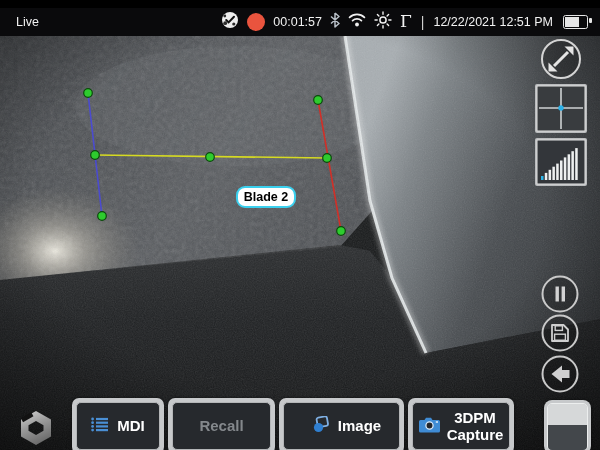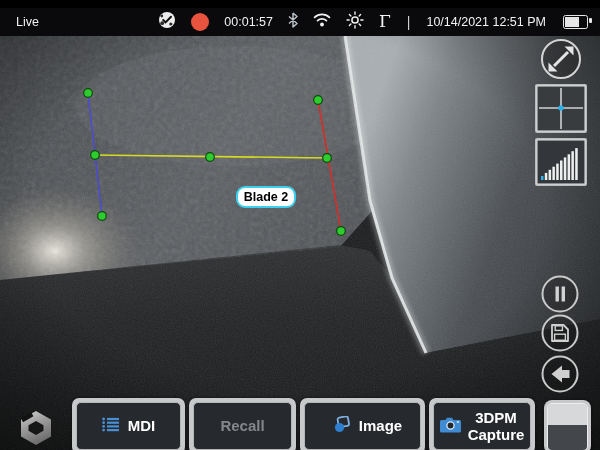--- a/index.html
+++ b/index.html
@@ -3,21 +3,21 @@
 <meta charset="utf-8">
 <style>
   html,body{margin:0;padding:0;background:#000;}
   .screen{position:relative;width:600px;height:450px;background:#1d4ed8;overflow:hidden;
           font-family:"Liberation Sans",sans-serif;user-select:none;margin-top:8px;}
 
   
   .statusbar{position:absolute;left:0;top:0;right:0;height:28px;background:#0a0a0c;
              display:flex;align-items:center;padding:0 8px 0 16px;z-index:40;color:#f2f2f2;}
   .live{font-size:12.5px;}
-  .sb-right{margin-left:auto;display:flex;align-items:center;gap:15px;}
+  .sb-right{margin-left:auto;display:flex;align-items:center;gap:8px;}
   .sb-text{font-size:12.5px;white-space:nowrap;}
   .gamma{font-family:"DejaVu Serif",serif;font-size:17px;line-height:1;margin-top:-2px;}
   .sb-div{font-size:14px;color:#cfcfcf;margin:0 1px;}
   .rec-dot{width:18px;height:18px;border-radius:50%;background:#e9543e;}
   .battery{position:relative;width:23px;height:12px;border:1.5px solid #e6e6e6;border-radius:2.5px;margin:0 4px 0 2px;}
   .battery::after{content:"";position:absolute;right:-4.5px;top:2px;width:2.5px;height:5px;background:#e6e6e6;border-radius:1px;}
   .battery-fill{position:absolute;left:1px;top:1px;bottom:1px;width:14px;background:#e6e6e6;}
 
   
   .viewport{position:absolute;left:0;top:28px;width:600px;height:418px;overflow:hidden;background:#26282a;}
@@ -32,21 +32,21 @@
 
   
   .bottombar{position:absolute;left:0;right:0;bottom:3px;height:58px;z-index:25;}
   .logo{position:absolute;left:16px;bottom:4px;}
   .btn-row{position:absolute;left:72px;bottom:1px;display:flex;gap:4px;}
   .btn-frame{background:#c7c9cb;border-radius:7px;padding:4px;box-shadow:0 0 3px rgba(0,0,0,.6);}
   .btn-inner{height:48px;background:#26292d;border:1px solid #b4b6b8;border-radius:5px;
              display:flex;align-items:center;justify-content:center;gap:8px;color:#fff;
              font-size:15px;font-weight:bold;box-sizing:border-box;text-align:center;line-height:1.15;}
   .btn-inner.disabled{color:#84888c;}
-  .w-mdi{width:105px;} .w-recall{width:99px;} .w-image{width:117px;padding-left:8px;} .w-3dpm{width:98px;}
+  .w-mdi{width:84px;} .w-recall{width:99px;} .w-image{width:117px;padding-left:8px;} .w-3dpm{width:98px;}
   .toggle{position:absolute;right:9px;bottom:1px;width:47px;height:54px;background:#c7c9cb;
           border-radius:8px;padding:3px;box-sizing:border-box;box-shadow:0 0 3px rgba(0,0,0,.6);}
   .toggle-inner{width:100%;height:100%;border-radius:5px;overflow:hidden;border:1px solid #eceeee;
                 display:flex;flex-direction:column;box-sizing:border-box;}
   .toggle-top{flex:1;background:#d6d8d9;}
   .toggle-bottom{flex:1.15;background:#43474b;}
 </style>
 </head>
 <body>
 
@@ -88,21 +88,21 @@
               <line x1="14.8" y1="9" x2="17" y2="9"></line>
             <line x1="3.4" y1="3.4" x2="4.9" y2="4.9"></line>
               <line x1="13.1" y1="13.1" x2="14.6" y2="14.6"></line>
             <line x1="3.4" y1="14.6" x2="4.9" y2="13.1"></line>
               <line x1="13.1" y1="4.9" x2="14.6" y2="3.4"></line>
           </g>
         </svg>
       </span>
       <span class="gamma">Γ</span>
       <span class="sb-div">|</span>
-      <span class="sb-text">10/14/2021 12:51 PM</span>
+      <span class="sb-text">12/22/2021 12:51 PM</span>
       <span class="battery">
           <span class="battery-fill"></span>
         </span>
     </div>
   </div>
 
   <div class="viewport">
     <svg class="photo" width="600" height="418" viewBox="0 0 600 418">
       <defs>
         <radialGradient id="glowG" cx="50%" cy="50%" r="50%">

